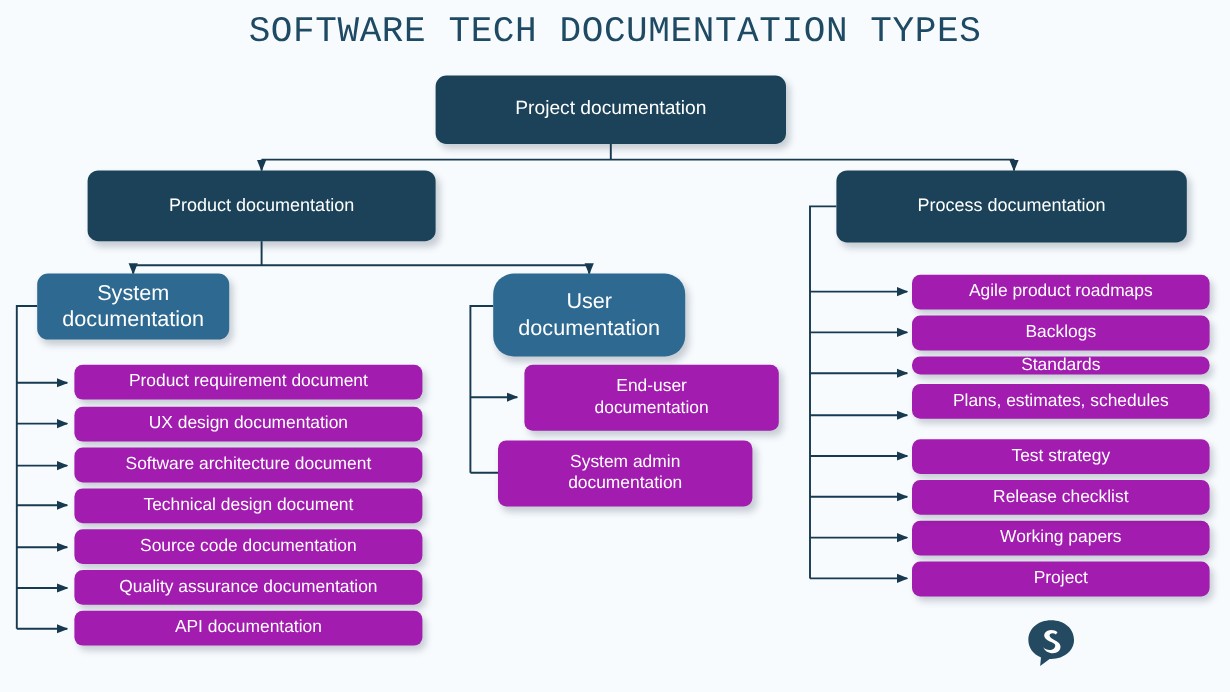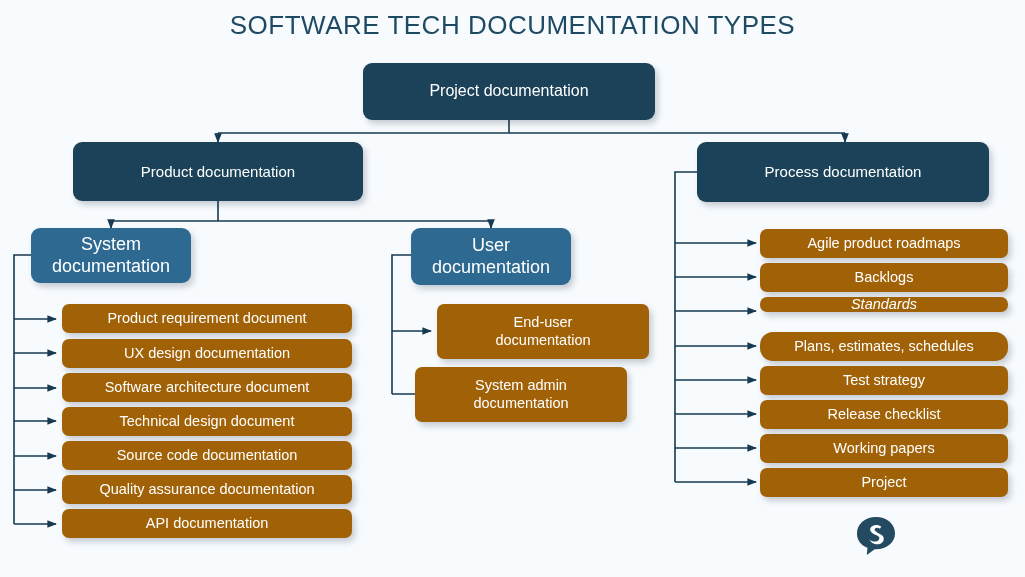--- a/index.html
+++ b/index.html
@@ -27,42 +27,42 @@
     width: 1025px;
     height: 577px;
     pointer-events: none;
   }
   .title {
     position: absolute;
     left: 0;
     top: 10px;
     width: 1025px;
     text-align: center;
-    font-size: 26px;
+    font-size: 30px;
     letter-spacing: 0.5px;
     color: #1f4a63;
-    font-family: Liberation Sans, sans-serif;
+    font-family: Liberation Mono, monospace;
   }
   .node {
     position: absolute;
     box-sizing: border-box;
     display: flex;
     align-items: center;
     justify-content: center;
     text-align: center;
     color: #ffffff;
     border-radius: 9px;
     box-shadow: 3px 4px 6px rgba(20,40,60,0.22);
     line-height: 1.18;
     padding: 2px 6px;
     z-index: 3;
   }
   .node.dark  { background: #1b4259; }
   .node.mid   { background: #2d6990; }
-  .node.leaf  { background: #a16207; border-radius: 7px; }
+  .node.leaf  { background: #a21caf; border-radius: 7px; }
 
   .n-root  { font-size: 16px; }
   .n-lvl2  { font-size: 15px; }
   .n-lvl3  { font-size: 18px; }
   .n-leaf  { font-size: 14.5px; }
   .n-leaf2 { font-size: 14.5px; }
 
   .logo {
     position: absolute;
     left: 855px;
@@ -141,21 +141,21 @@
   </div>
 
   <div class="node dark n-lvl2" style="left:697px; top:142px; width:292px; height:60px;">
     <span>Process documentation</span>
   </div>
 
   <div class="node mid n-lvl3" style="left:31px; top:228px; width:160px; height:55px;">
     <span class="ml">System<br>documentation</span>
   </div>
 
-  <div class="node mid n-lvl3" style="left:411px; top:228px; width:160px; height:57px;">
+  <div class="node mid n-lvl3" style="left:411px; top:228px; width:160px; height:69px;border-radius:17px;">
     <span class="ml">User<br>documentation</span>
   </div>
 
   <div class="node leaf n-leaf" style="left:62px; top:304px; width:290px; height:29px;">
     <span>Product requirement document</span>
   </div>
   <div class="node leaf n-leaf" style="left:62px; top:339px; width:290px; height:29px;">
     <span>UX design documentation</span>
   </div>
   <div class="node leaf n-leaf" style="left:62px; top:373px; width:290px; height:29px;">
@@ -180,24 +180,24 @@
   <div class="node leaf n-leaf2" style="left:415px; top:367px; width:212px; height:55px;">
     <span class="ml">System admin<br>documentation</span>
   </div>
 
   <div class="node leaf n-leaf" style="left:760px; top:229px; width:248px; height:29px;">
     <span>Agile product roadmaps</span>
   </div>
   <div class="node leaf n-leaf" style="left:760px; top:263px; width:248px; height:29px;">
     <span>Backlogs</span>
   </div>
-  <div class="node leaf n-leaf" style="left:760px; top:297px; width:248px; height:15px;font-style:italic;">
+  <div class="node leaf n-leaf" style="left:760px; top:297px; width:248px; height:15px;">
     <span>Standards</span>
   </div>
-  <div class="node leaf n-leaf" style="left:760px; top:332px; width:248px; height:29px;border-radius:13px;">
+  <div class="node leaf n-leaf" style="left:760px; top:320px; width:248px; height:29px;">
     <span>Plans, estimates, schedules</span>
   </div>
   <div class="node leaf n-leaf" style="left:760px; top:366px; width:248px; height:29px;">
     <span>Test strategy</span>
   </div>
   <div class="node leaf n-leaf" style="left:760px; top:434px; width:248px; height:29px;">
     <span>Working papers</span>
   </div>
   <div class="node leaf n-leaf" style="left:760px; top:400px; width:248px; height:29px;">
     <span>Release checklist</span>

